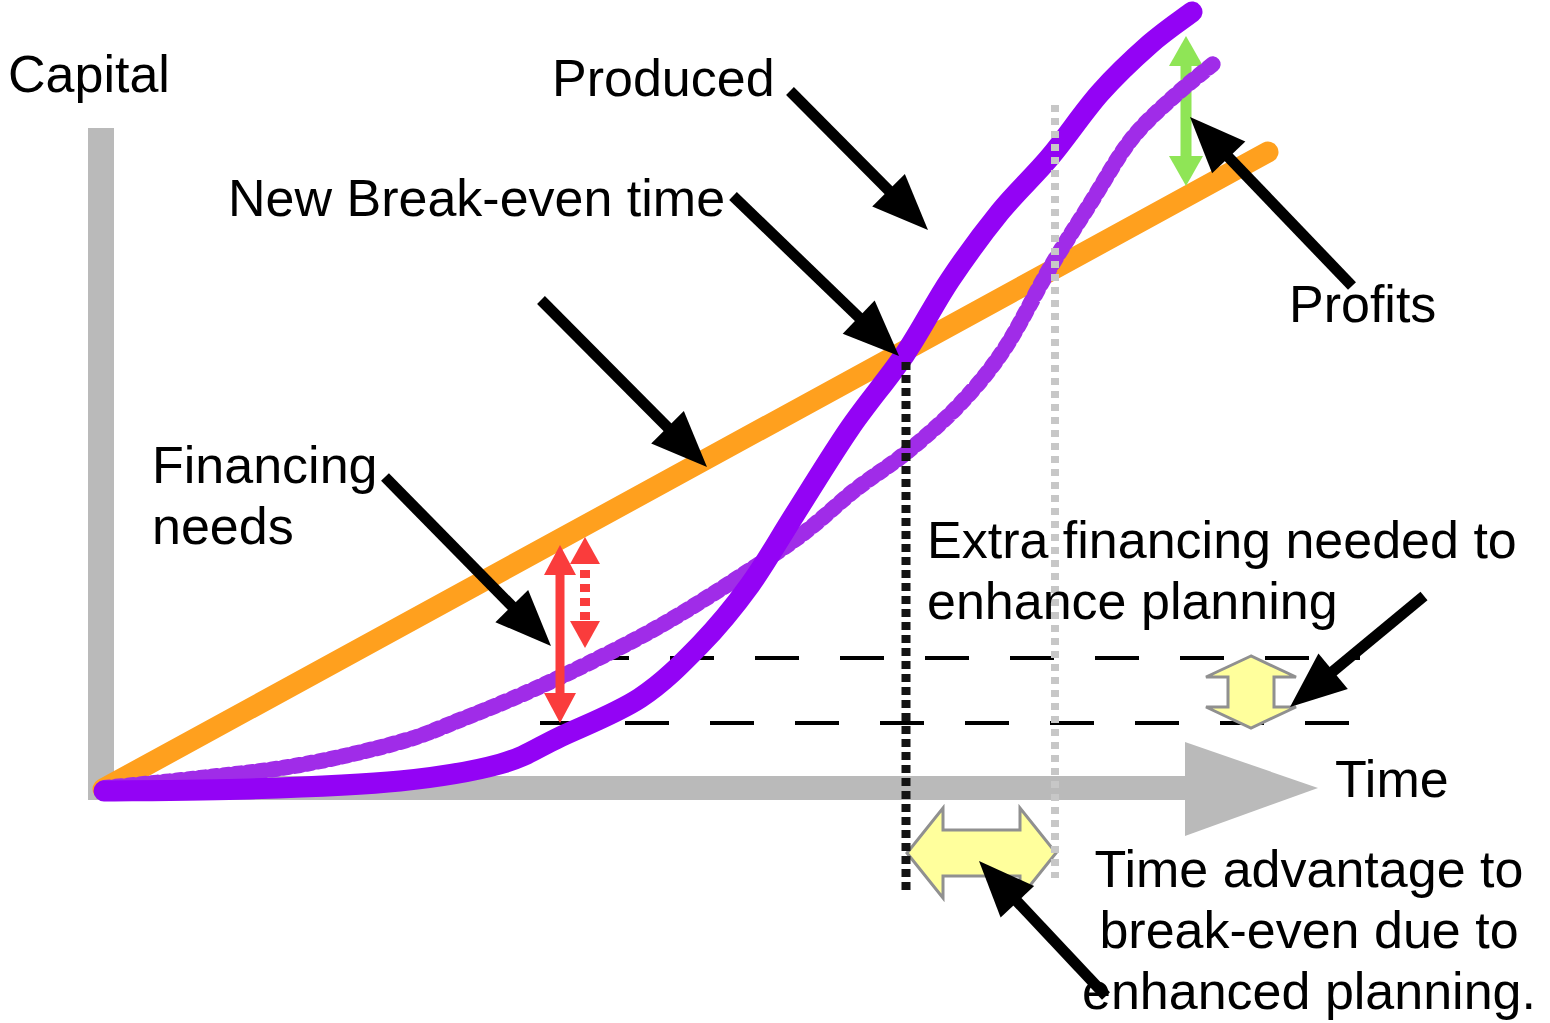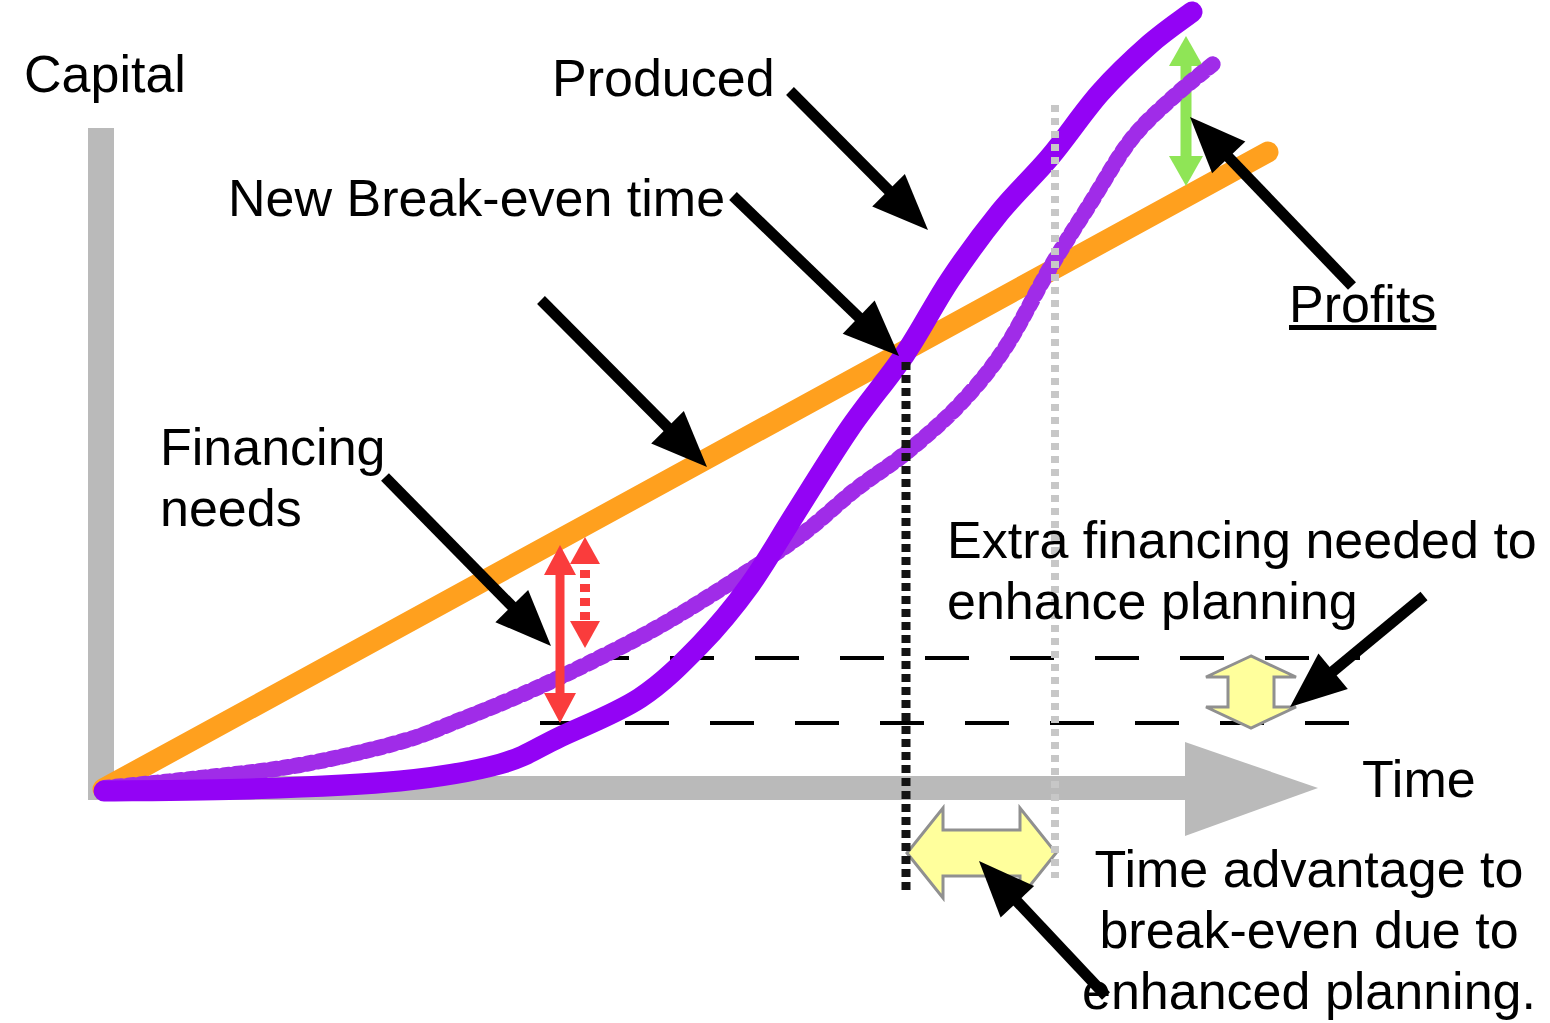--- a/index.html
+++ b/index.html
@@ -55,25 +55,25 @@
       <line x1="385" y1="477" x2="529.4170113827734" y2="624.0269573716187" stroke="#000000" stroke-width="11"></line>
       <polygon points="551,646 495.3497615903421,622.1661802274953 528.1666434379247,589.9318465783906" fill="#000000"></polygon>
       <line x1="1352" y1="286" x2="1211.3135425337512" y2="139.23449807533294" stroke="#000000" stroke-width="11"></line>
       <polygon points="1190,117 1245.3555791435947,141.51040305007692 1212.1482118882273,173.342317223861" fill="#000000"></polygon>
       <line x1="1424" y1="596" x2="1313.7191485177589" y2="687.3520486158862" stroke="#000000" stroke-width="11"></line>
       <polygon points="1290,707 1318.4535530896067,653.5641008630253 1347.7978960658804,688.988803194743" fill="#000000"></polygon>
       <line x1="1106" y1="996" x2="1000.1040487685444" y2="883.4334376673504" stroke="#000000" stroke-width="11"></line>
       <polygon points="979,861 1034.1232401749205,886.0285515485423 1000.6187553470594,917.5475854236411" fill="#000000"></polygon>
     </svg>
 
-  <div class="lbl" style="left: 24px; top: 44px;">Capital</div>
+  <div class="lbl" style="left: 8px; top: 44px;">Capital</div>
   <div class="lbl" style="left: 552px; top: 48px;">Produced</div>
   <div class="lbl" style="left: 228px; top: 156px; margin-top: 12px;">New Break-even time</div>
-  <div class="lbl" style="left: 152px; top: 417px; margin-left: 8px;">Financing
+  <div class="lbl" style="left: 152px; top: 435px;">Financing
 needs</div>
-  <div class="lbl" style="left: 1289px; top: 274px; text-decoration: underline;">Profits</div>
-  <div class="lbl" style="left: 927px; top: 510px; margin-left: 20px;">Extra financing needed to
+  <div class="lbl" style="left: 1289px; top: 274px;">Profits</div>
+  <div class="lbl" style="left: 927px; top: 510px;">Extra financing needed to
 enhance planning</div>
-  <div class="lbl" style="left: 1335px; top: 749px; margin-left: 27px;">Time</div>
+  <div class="lbl" style="left: 1335px; top: 749px;">Time</div>
   <div class="lbl" style="left: 1082px; top: 839px; text-align: center;">Time advantage to
 break-even due to
 enhanced planning.</div>
 </div>
 
 </body></html>

